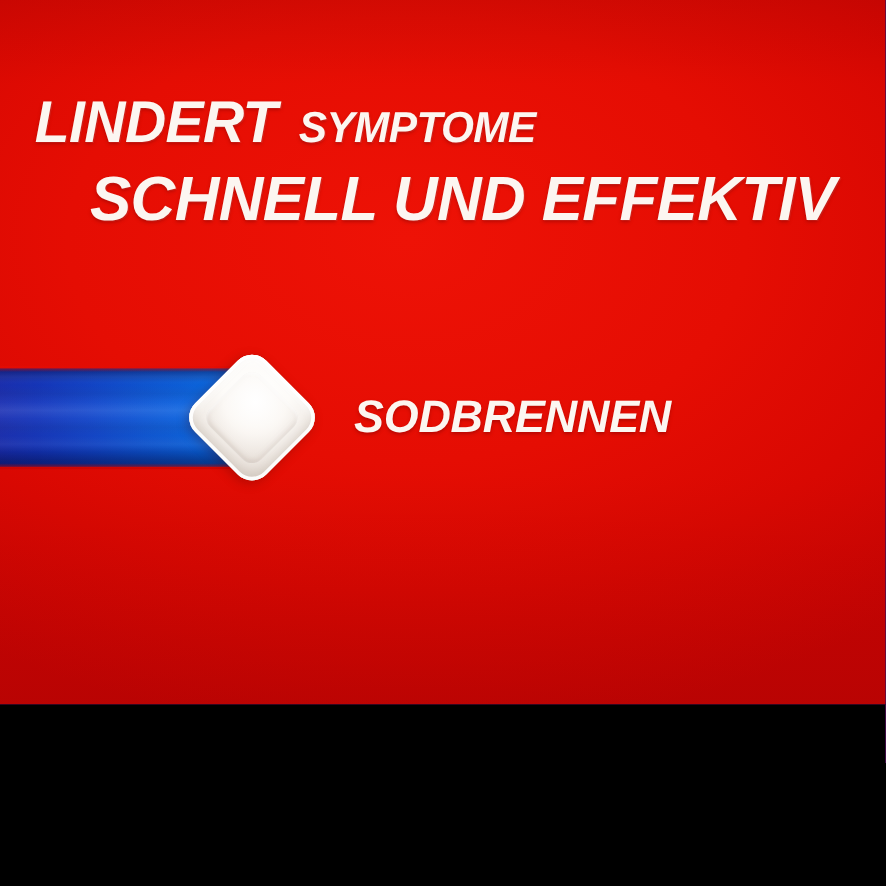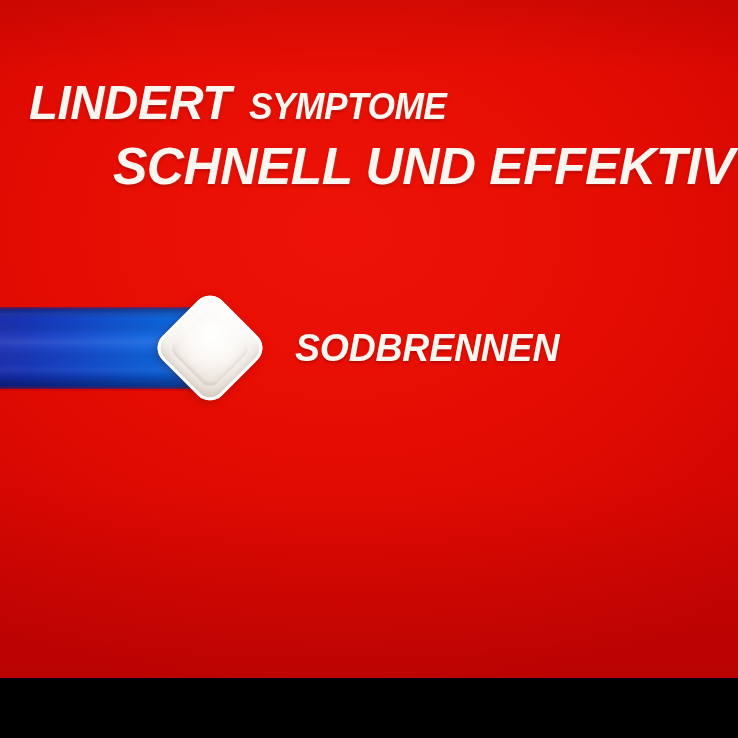--- a/index.html
+++ b/index.html
@@ -4,21 +4,21 @@
 <style>
   html, body {
     margin: 0;
     padding: 0;
     background: #000;
   }
 
   .poster {
     position: relative;
     width: 738px;
-    height: 678px;
+    height: 587px;
     overflow: hidden;
     background: #a21caf;
     font-family: "Liberation Sans", "DejaVu Sans", sans-serif;
     -webkit-font-smoothing: antialiased;
   }
 
   
   .bg-base {
     position: absolute;
     inset: 0;
@@ -70,21 +70,21 @@
     transform-origin: left bottom;
   }
   .hl-small {
     font-size: 36px;
     margin-left: 12px;
     transform: scaleX(0.98);
     display: inline-block;
     transform-origin: left bottom;
   }
   .hl-line-2 {
-    padding-left: 113px;
+    padding-left: 75px;
     margin-top: 13px;
     font-size: 52px;
     line-height: 1;
   }
   .hl-line-2 .hl-inner {
     display: inline-block;
     transform: scaleX(0.99);
     transform-origin: left bottom;
   }
 

